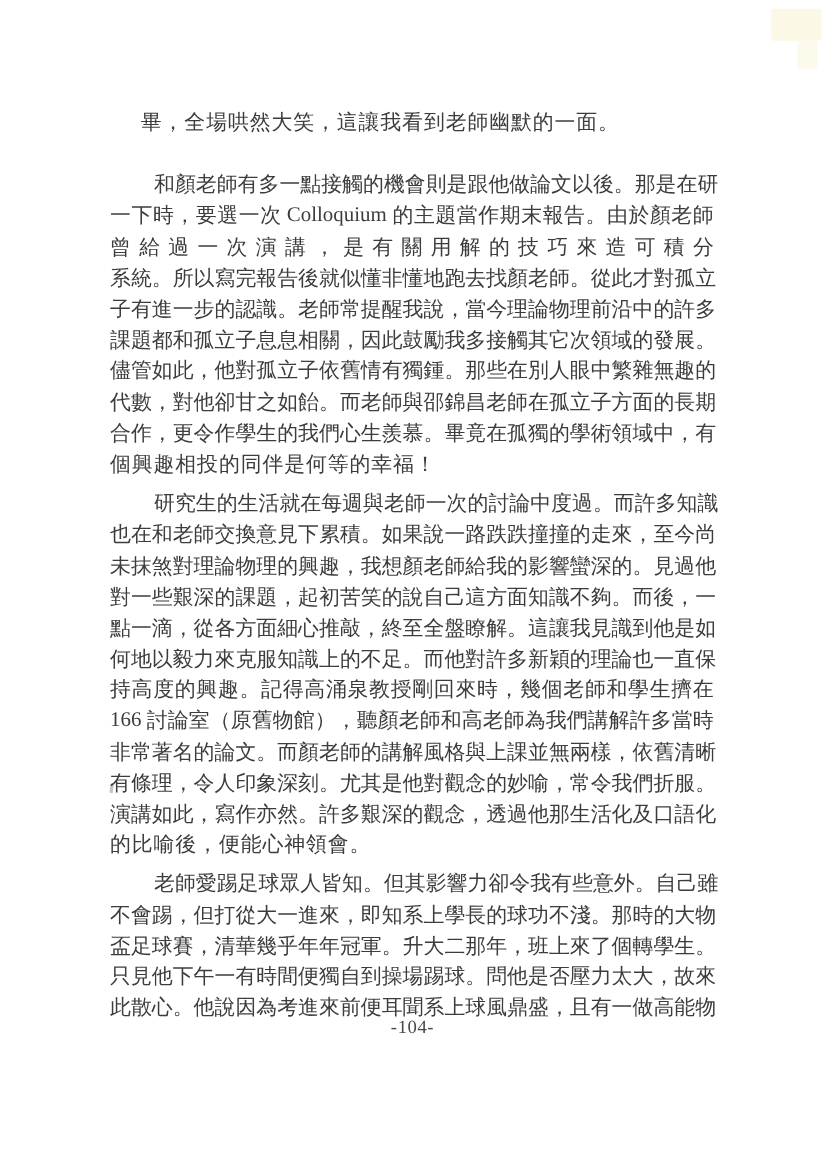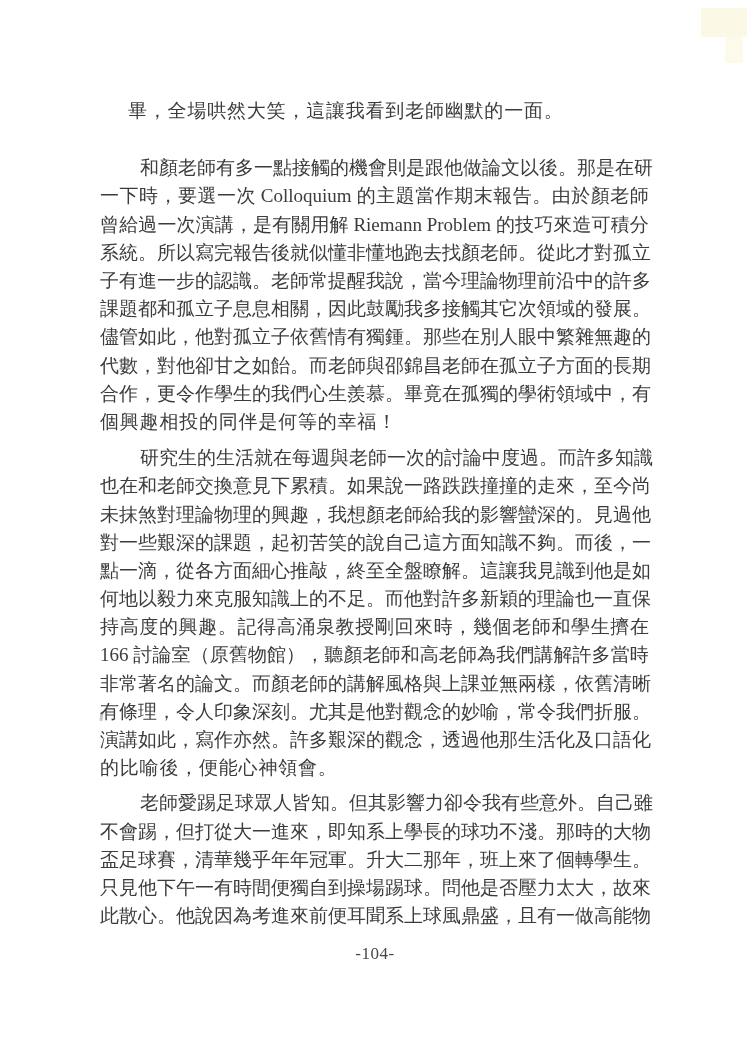--- a/index.html
+++ b/index.html
@@ -38,21 +38,21 @@
     align-items: center;
     gap: 0.8px;
     overflow: visible;
   }
   .line span { white-space: pre; flex: 0 1 auto; }
   .line.justify { justify-content: space-between; gap: 0; }
   .page-number {
     position: absolute;
     left: 0;
     right: 0;
-    top: 944px;
+    top: 924px;
     text-align: center;
     font-size: 17px;
     letter-spacing: 0.5px;
     color: #474747;
   }
   .artifact { position: absolute; }
   .artifact.corner-a {
     left: 701px; top: 8px; width: 46px; height: 29px;
     background: #fbf9e6; border-radius: 2px;
   }
@@ -163,21 +163,20 @@
           <span>一</span>
           <span>次</span>
           <span>演</span>
           <span>講</span>
           <span>，</span>
           <span>是</span>
           <span>有</span>
           <span>關</span>
           <span>用</span>
           <span>解</span>
-          <span> Riemann Problem </span>
           <span>的</span>
           <span>技</span>
           <span>巧</span>
           <span>來</span>
           <span>造</span>
           <span>可</span>
           <span>積</span>
           <span>分</span>
         </div>
         <div class="line justify">

